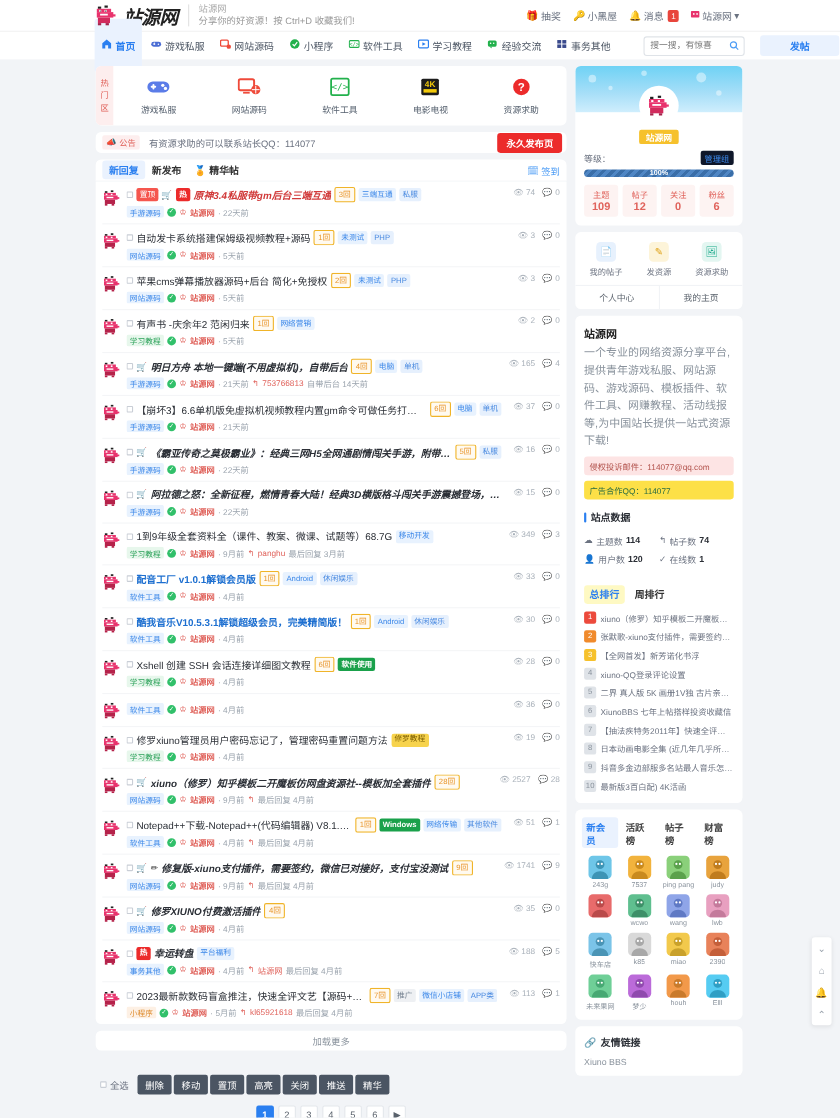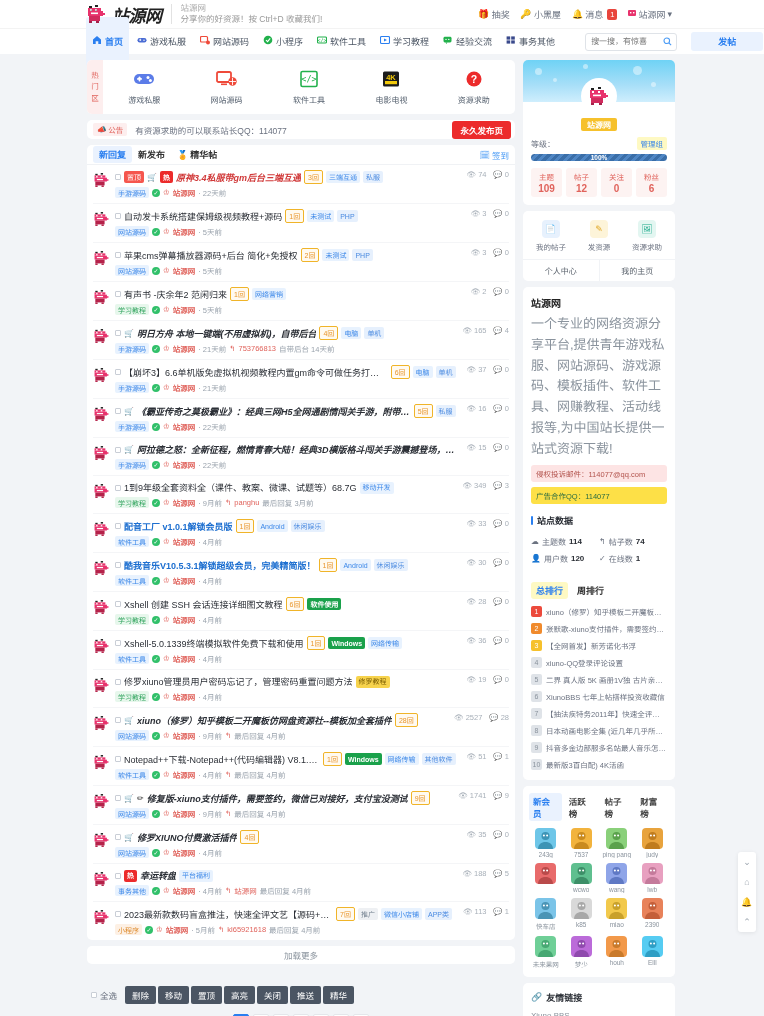--- a/index.html
+++ b/index.html
@@ -106,39 +106,39 @@
   .pg.active { background:#2a7ff0; border-color:#2a7ff0; color:#fff; font-weight:bold; }
 
   
   .card { background:#fff; border-radius:5px; margin-bottom:6px; overflow:hidden; }
   .prof-banner { height:42px; background:linear-gradient(180deg,#6fd2f5 0%,#a8dff8 60%,#cfeefd 100%); position:relative; }
   .bub { position:absolute; border-radius:50%; background:rgba(255,255,255,0.45); }
   .prof-av { width:32px; height:32px; border-radius:50%; background:#fff; position:absolute; left:50%; transform:translateX(-50%); top:20px; display:flex; align-items:center; justify-content:center; box-shadow:0 0 0 2px #fff; }
   .prof-body { padding:16px 8px 8px 8px; text-align:center; }
   .prof-name { display:inline-block; background:#f6c12c; color:#fff; font-size:8px; font-weight:bold; border-radius:2px; padding:1px 6px; }
   .lvl-row { display:flex; align-items:center; margin-top:6px; font-size:8px; color:#6b7280; }
-  .lvl-badge { margin-left:auto; background:#fef9c3; color:#3b87e8; font-size:7.5px; border-radius:2px; padding:1px 4px; }
+  .lvl-badge { margin-left:auto; background:#0f172a; color:#3b87e8; font-size:7.5px; border-radius:2px; padding:1px 4px; }
   .lvl-bar { height:7px; border-radius:4px; margin-top:4px; background:repeating-linear-gradient(135deg,#3a6ea8 0 3px,#4f86c4 3px 6px); display:flex; align-items:center; justify-content:center; }
   .lvl-bar span { font-size:6.5px; color:#fff; font-weight:bold; }
   .stat-row { display:flex; gap:4px; margin-top:7px; }
   .stat { flex:1; background:#fdf3f2; border-radius:3px; padding:3px 0; }
   .stat .k { font-size:7.5px; color:#e0635c; }
   .stat .v { font-size:10px; color:#e0635c; font-weight:bold; margin-top:1px; }
 
   .acts { display:flex; padding:9px 4px 7px 4px; }
   .act { flex:1; display:flex; flex-direction:column; align-items:center; gap:3px; cursor:pointer; }
   .act .circ { width:18px; height:18px; border-radius:4px; display:flex; align-items:center; justify-content:center; font-size:9px; }
   .act .t { font-size:7.5px; color:#6b7280; }
   .act-split { display:flex; border-top:1px solid #f1f3f6; }
   .act-split div { flex:1; text-align:center; font-size:8px; color:#5a626c; padding:5px 0; cursor:pointer; }
   .act-split div:first-child { border-right:1px solid #f1f3f6; }
 
   .about { padding:8px; }
   .about h3 { font-size:10px; color:#222; }
-  .about p { font-size:13px; color:#8a939d; line-height:1.6; margin-top:4px; }
+  .about p { font-size:10px; color:#8a939d; line-height:1.6; margin-top:4px; }
   .chip { display:block; font-size:7.5px; border-radius:3px; padding:3px 5px; margin-top:5px; }
   .chip.pink { background:#fde4e4; color:#b2524c; }
   .chip.green { background:#fde047; color:#2a6b41; }
   .sec-title { display:flex; align-items:center; gap:4px; font-size:9px; font-weight:bold; color:#2b2f36; margin-top:10px; }
   .sec-title::before { content:""; width:2px; height:9px; background:#2a7ff0; border-radius:1px; display:inline-block; }
   .stat2 { display:flex; flex-wrap:wrap; margin-top:6px; }
   .stat2 div { width:50%; font-size:8px; color:#6b7280; padding:3px 0; display:flex; align-items:center; gap:3px; }
   .stat2 b { color:#2b2f36; }
 
   .rank-tabs { display:flex; gap:4px; padding:7px 8px 4px 8px; }
@@ -829,27 +829,20 @@
                 <rect x="4" y="5" width="2" height="2" fill="#fff"></rect>
                 <rect x="10" y="5" width="2" height="2" fill="#fff"></rect>
                 <rect x="2" y="7" width="16" height="5" fill="#e8336d"></rect>
                 <rect x="5" y="8.6" width="8" height="1.6" fill="#fff"></rect>
                 <rect x="3" y="12" width="12" height="5" fill="#b5224a"></rect>
                 <rect x="15" y="9" width="5" height="2" fill="#e8336d"></rect>
                 <rect x="3" y="17" width="3" height="2" fill="#b5224a"></rect>
                 <rect x="11" y="17" width="3" height="2" fill="#b5224a"></rect>
               </svg></div>
             <div class="t-body">
-              <div class="t-row1">
-                <span class="chk"></span>
-                <span class="ttl">Xshell-5.0.1339终端模拟软件免费下载和使用</span>
-                <span class="tag tg-cnt">1回</span>
-                <span class="tag tg-green">Windows</span>
-                <span class="tag tg-blue">网络传输</span>
-              </div>
               <div class="t-row2">
                 <span class="cat">软件工具</span>
                 <span class="ok">✓</span>
                 <span style="color: rgb(224, 99, 92);">♔</span>
                 <span class="uname">站源网</span>
                 <span>· 4月前</span>
               </div>
             </div>
             <div class="t-stats">
               <span><i style="font-style:normal">👁</i>36</span>

